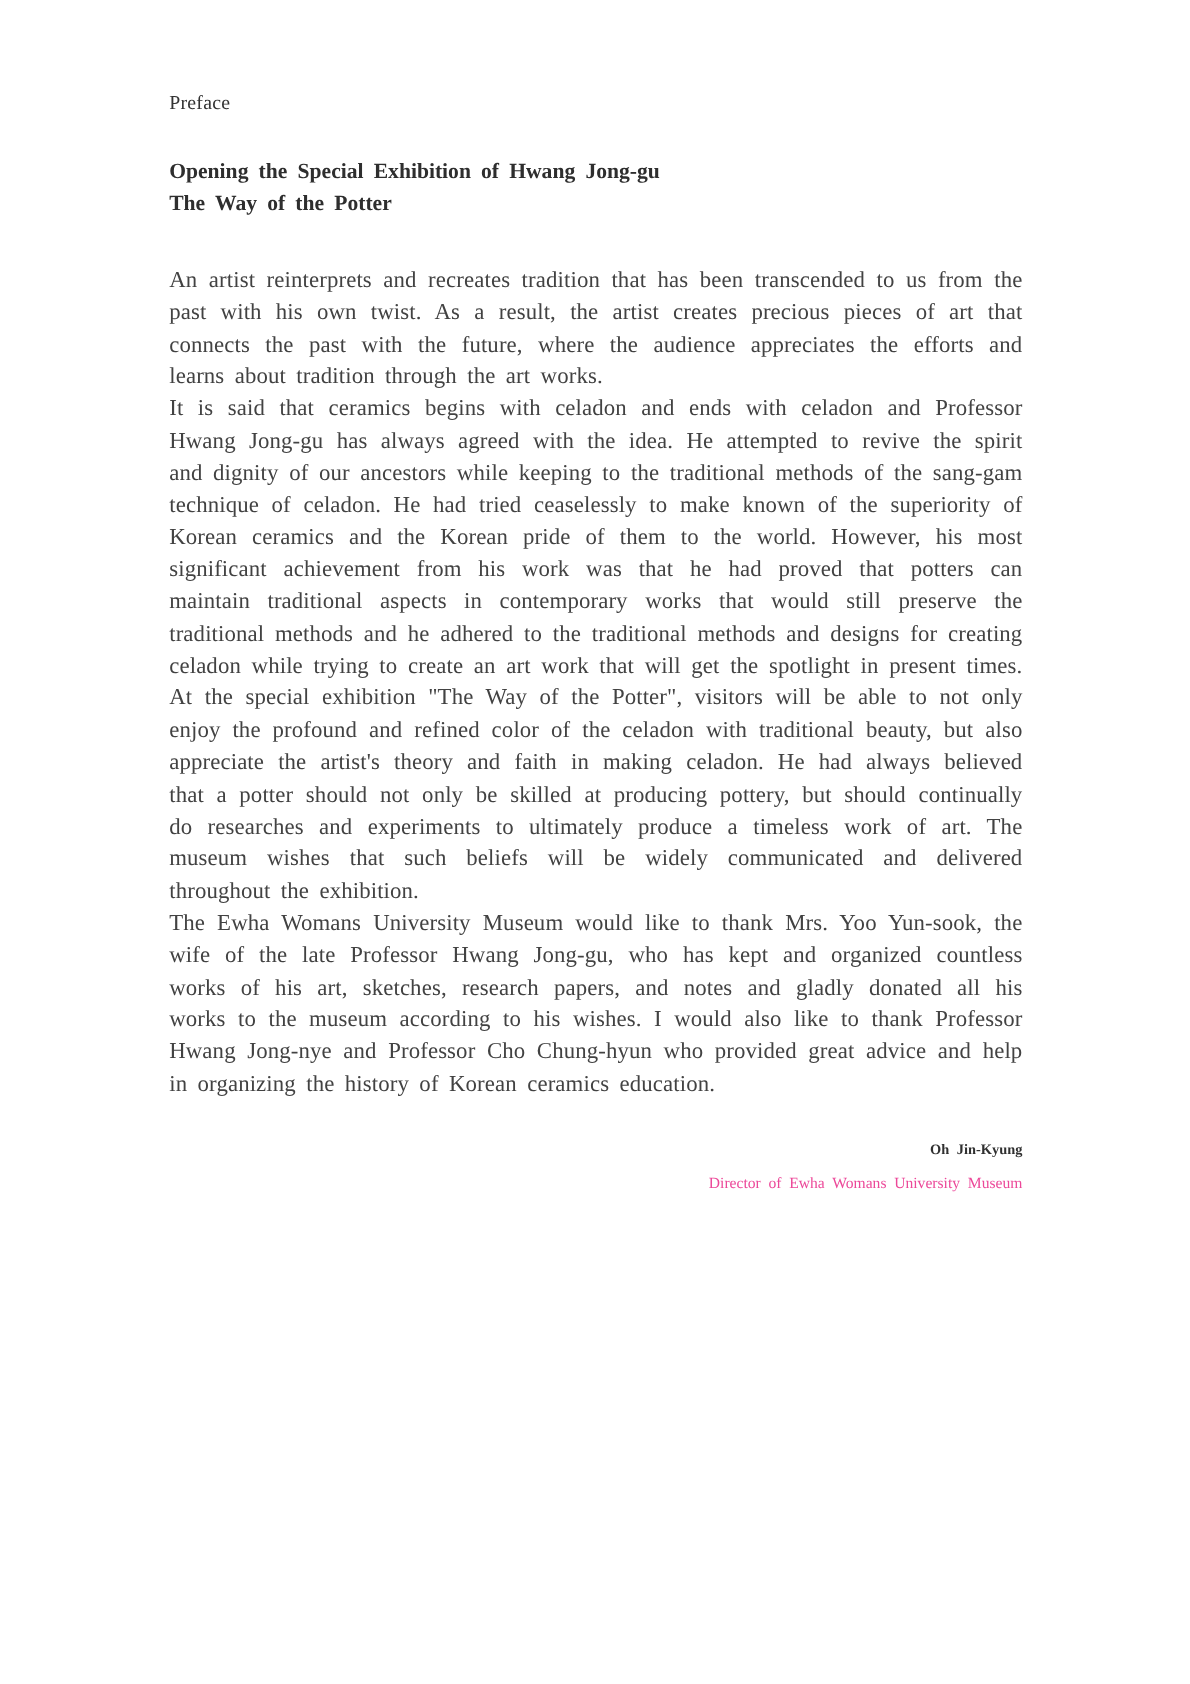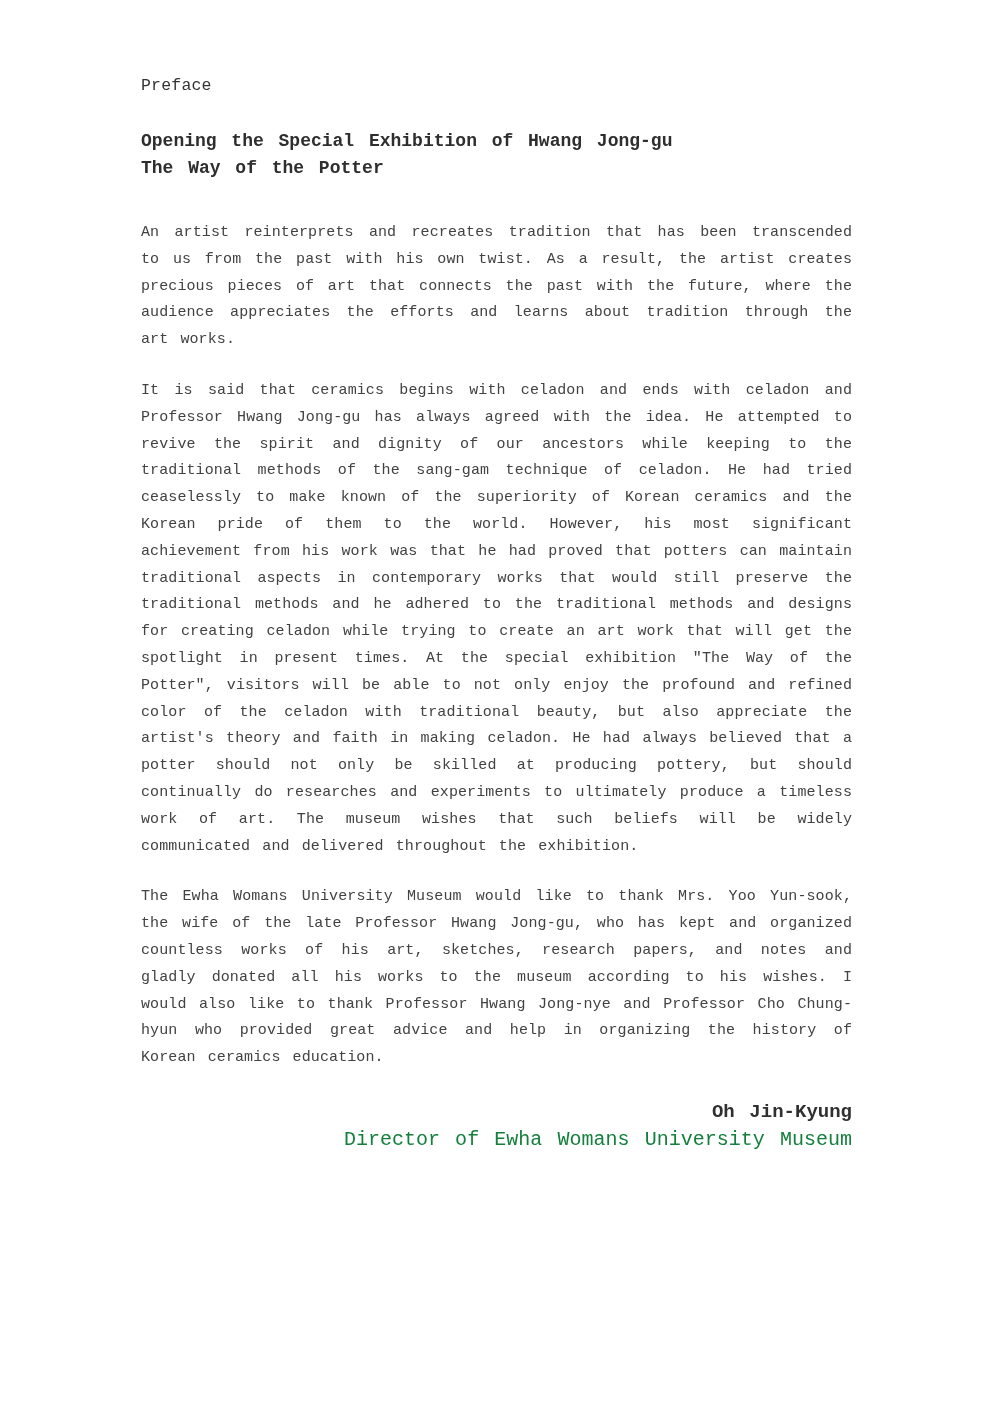--- a/index.html
+++ b/index.html
@@ -7,21 +7,21 @@
   html, body {
     background: #ffffff;
   }
 
   .page {
     position: relative;
     width: 992px;
     height: 1403px;
     background: #ffffff;
     overflow: hidden;
-    font-family: Liberation Mono, monospace;
+    font-family: Liberation Serif, serif;
   }
 
   .content {
     position: absolute;
     top: 76px;
     left: 141px;
     width: 711px;
   }
 
   .preface-label {
@@ -37,46 +37,45 @@
     font-weight: 700;
     color: #2e2e2e;
     line-height: 27px;
     word-spacing: 0.22em;
     margin-bottom: 38px;
   }
 
   .title-line { display: block; }
 
   .body-text p {
-    font-size: 15px;
+    font-size: 19px;
     color: #424242;
     line-height: 26.8px;
     text-align: justify;
     word-spacing: 0.2em;
     letter-spacing: 0.1px;
-    margin-top: 24px;
   }
 
   .signature {
     margin-top: 27px;
     text-align: right;
     line-height: 27px;
     word-spacing: 0.2em;
   }
 
   .sig-name {
-    font-size: 19px;
+    font-size: 12px;
     font-weight: 700;
     color: #303030;
   }
 
   .sig-title {
-    font-size: 20px;
+    font-size: 13px;
     font-weight: 400;
-    color: #15803d;
+    color: #ec4899;
   }
 </style>
 </head>
 <body>
 
 <div class="page">
   <div class="content">
 
     <p class="preface-label">Preface</p>
 

